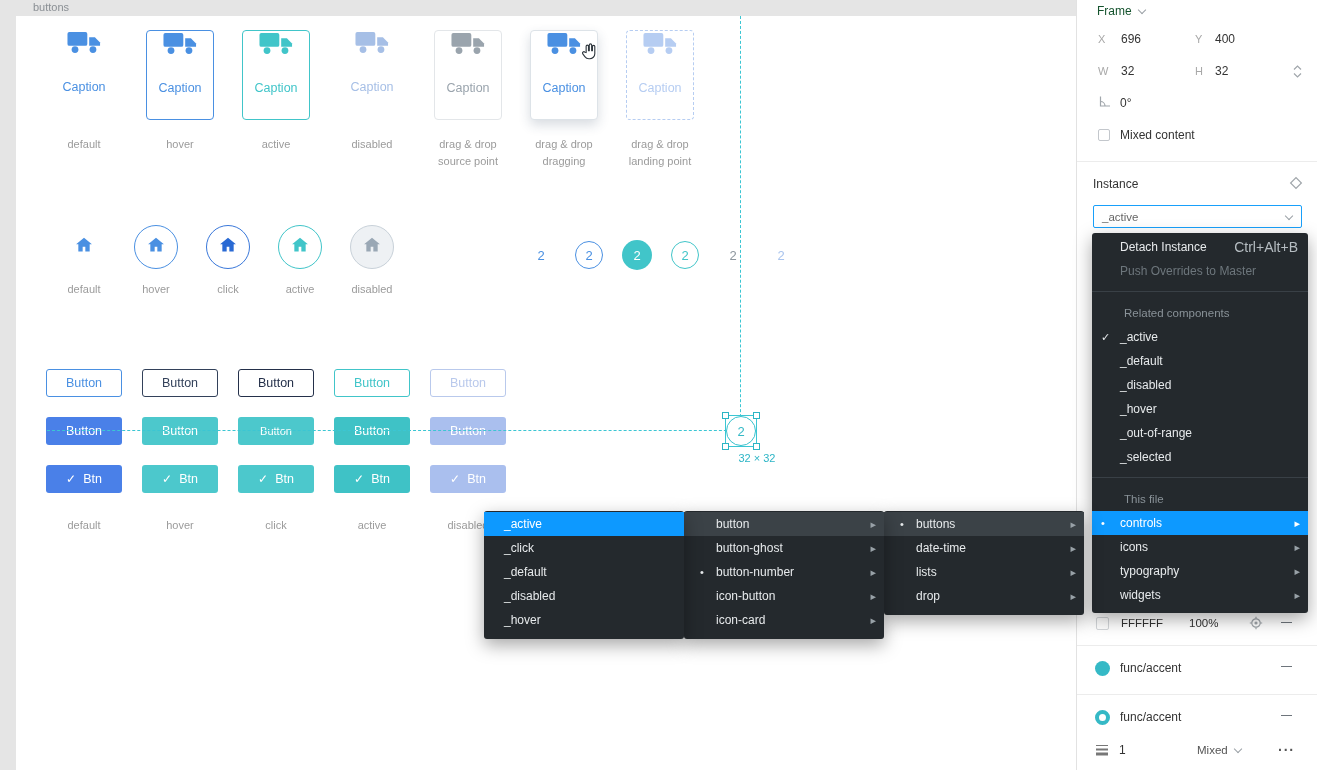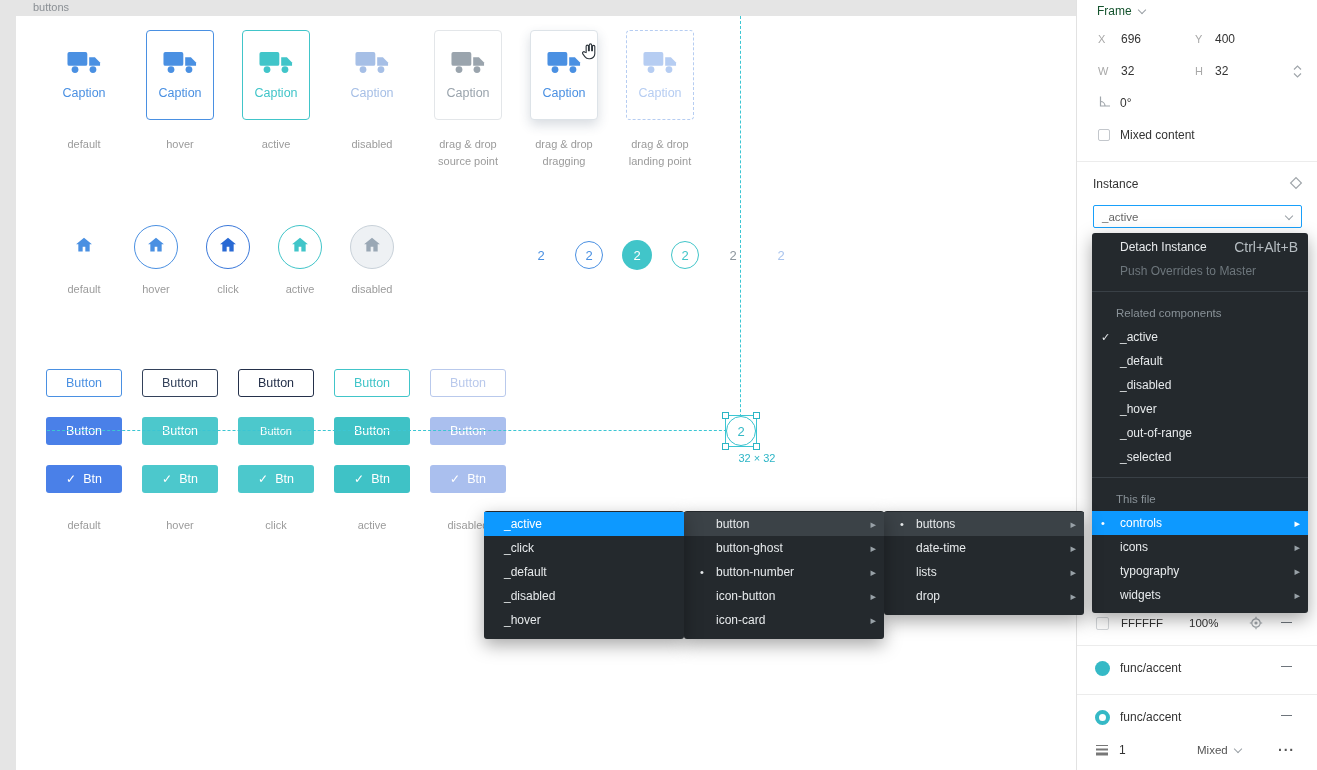--- a/index.html
+++ b/index.html
@@ -6,21 +6,21 @@
   html,body{width:1317px;height:770px;overflow:hidden}
   body{font-family:"Liberation Sans",sans-serif;background:#e5e5e5;position:relative;color:#333}
   .stage{position:absolute;inset:0;width:1222px;height:770px}
 
   
   .frame{position:absolute;left:16px;top:16px;width:1060px;height:754px;background:#fff}
   .frame-title{position:absolute;left:33px;top:1px;font-size:11px;color:#8a8f94;cursor:default}
 
   .cards-row{position:absolute;left:36px;top:30px;display:flex}
   .card-col{width:96px;display:flex;flex-direction:column;align-items:center}
-  .card{width:68px;height:90px;border-radius:4px;display:flex;flex-direction:column;align-items:center;justify-content:center;gap:11px;position:relative;background:transparent}
+  .card{width:68px;height:90px;border-radius:4px;display:flex;flex-direction:column;align-items:center;gap:25px;position:relative;background:transparent}
   .card .icon{display:flex}
   .card .icon svg{fill:currentColor}
   .card .cap{font-size:12.5px}
   .cv1{color:#4a90e2}
   .cv2{color:#4a90e2;border:1px solid #4a90e2;background:#fff}
   .cv3{color:#41c5c9;border:1px solid #41c5c9;background:#fff}
   .cv4{color:#a6bfe6}
   .cv5{color:#9aa4ad;border:1px solid #e3e6e9;background:#fff}
   .cv6{color:#4a90e2;border:1px solid #dde3e8;background:#fff;box-shadow:0 5px 12px rgba(40,60,90,.18)}
   .cv7{color:#b6cdf2;border:1px dashed #b6cdf2;background:#fff}
@@ -112,21 +112,21 @@
   .mixed{position:absolute;left:104px;display:flex;align-items:center;font-size:11.5px;color:#555}
   .dots{position:absolute;right:10px;font-size:14px;font-weight:bold;color:#555;letter-spacing:1px;line-height:10px}
 
   
   .menu{position:absolute;background:#24292d;border-radius:3px;box-shadow:0 6px 18px rgba(0,0,0,.35);font-size:12px;color:#e7eaec;padding:2px 0 6px;z-index:10}
   .menu-item{height:24px;display:flex;align-items:center;position:relative;padding-left:28px;padding-right:24px;white-space:nowrap}
   .menu-item .mark{position:absolute;left:9px;width:16px;font-size:11px}
   .menu-item .arrow{position:absolute;right:8px;color:#98a1a7;font-size:11px}
   .menu-item .shortcut{position:absolute;right:10px;color:#b6bdc2;font-size:14px}
   .menu-item.disabled{color:#6d767c}
-  .menu-header{height:24px;display:flex;align-items:center;padding-left:24px;color:#899298;font-size:11.5px}
+  .menu-header{height:24px;display:flex;align-items:center;padding-left:32px;color:#899298;font-size:11.5px}
   .menu-sep{border-top:1px solid #394046;margin:8px 0 9px}
   .hl-blue{background:#0d99ff;color:#fff}
   .hl-blue .arrow{color:#fff}
   .hl-dim{background:#3b4247}
   .menu-root{left:1092px;top:233px;width:216px}
   .menu-sub{padding:1px 0 7px}
   .menu-sub .menu-item{padding-left:32px}
   .menu-sub .menu-item .mark{left:16px}
   .menu-s1{left:484px;top:511px;width:200px}
   .menu-s1 .menu-item{padding-left:20px}

